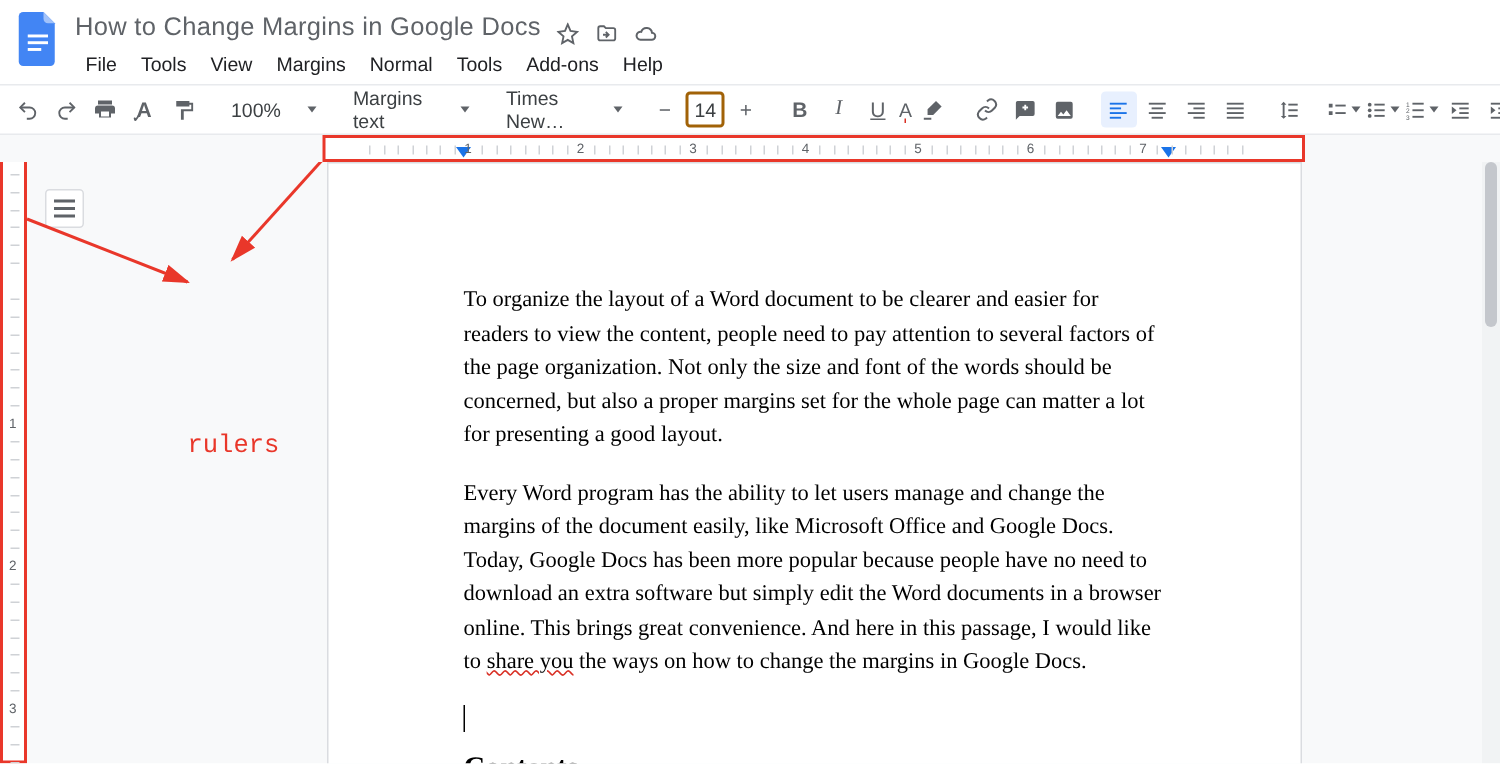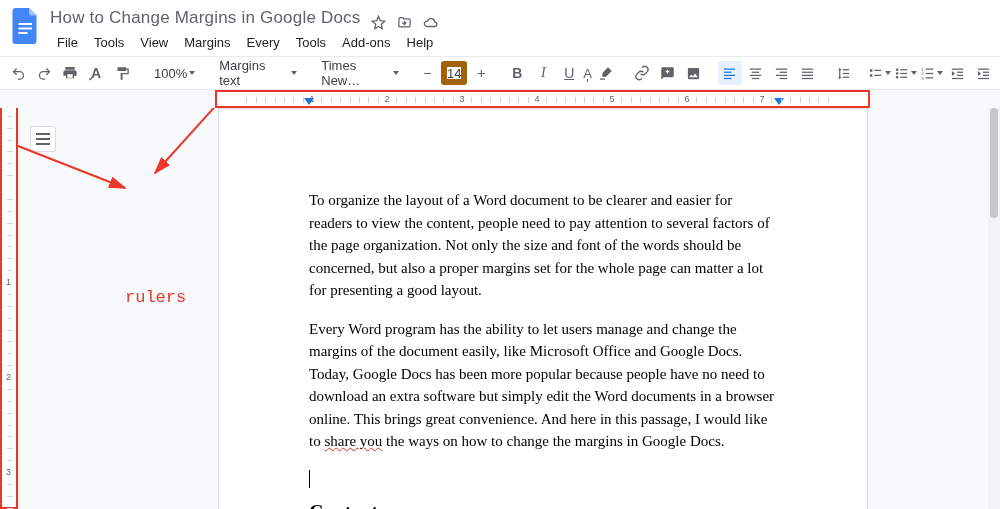--- a/index.html
+++ b/index.html
@@ -58,21 +58,21 @@
     min-width: 24px; height: 24px;
     display: inline-flex; align-items: center; justify-content: center;
     color: #5f6368; border-radius: 3px; cursor: pointer;
     font-size: 14px;
   }
   .tb-btn.active { background: #e8f0fe; color: #1a73e8; }
   .tb-sep { width: 1px; height: 20px; background: #e0e0e0; margin: 0 4px; }
   .tb-dd {
     height: 24px; display: inline-flex; align-items: center;
     padding: 0 4px 0 8px; color: #3c4043; font-size: 13px;
-    border-radius: 3px; cursor: pointer; gap: 0;
+    border-radius: 3px; cursor: pointer; gap: 16px;
   }
   .caret {
     width: 0; height: 0;
     border-left: 3px solid transparent;
     border-right: 3px solid transparent;
     border-top: 4px solid #5f6368;
     margin-left: 2px;
   }
   .text-color-btn {
     position: relative; width: 24px; height: 24px;
@@ -213,21 +213,21 @@
         <svg width="17" height="15" viewBox="0 0 24 18" fill="none" stroke="#5f6368" stroke-width="2">
             <path d="M6 15a4 4 0 1 1 .8-7.93A5.5 5.5 0 0 1 17.5 8 3.5 3.5 0 0 1 17 15z"></path>
           </svg>
       </span>
     </div>
     <div class="menu-row">
       <span class="menu-item">File</span>
       <span class="menu-item">Tools</span>
       <span class="menu-item">View</span>
       <span class="menu-item">Margins</span>
-      <span class="menu-item">Every</span>
+      <span class="menu-item">Normal</span>
       <span class="menu-item">Tools</span>
       <span class="menu-item">Add-ons</span>
       <span class="menu-item">Help</span>
     </div>
   </div>
 </div>
 
 <div class="toolbar">
   <span class="tb-btn">
       <svg width="15" height="15" viewBox="0 0 24 24" fill="none" stroke="#5f6368" stroke-width="2">
@@ -262,21 +262,21 @@
       <span>Margins text</span>
       <span class="caret"></span>
     </span>
   <span class="tb-sep"></span>
   <span class="tb-dd" style="min-width:90px">
       <span>Times New…</span>
       <span class="caret"></span>
     </span>
   <span class="tb-sep"></span>
   <span class="tb-btn">−</span>
-  <span class="tb-dd" style="min-width:26px;justify-content:center;border:6px solid #a16207;padding:0 4px">
+  <span class="tb-dd" style="min-width:26px;justify-content:center;border:2px solid #a16207;padding:0 4px">
       <span>14</span>
     </span>
   <span class="tb-btn">+</span>
   <span class="tb-sep"></span>
   <span class="tb-btn" style="font-weight:bold">B</span>
   <span class="tb-btn" style="font-style:italic;font-family:serif">I</span>
   <span class="tb-btn" style="text-decoration:underline">U</span>
   <span class="text-color-btn">A<span class="bar"></span></span>
   <span class="tb-btn">
       <svg width="15" height="15" viewBox="0 0 24 24" fill="#5f6368">

